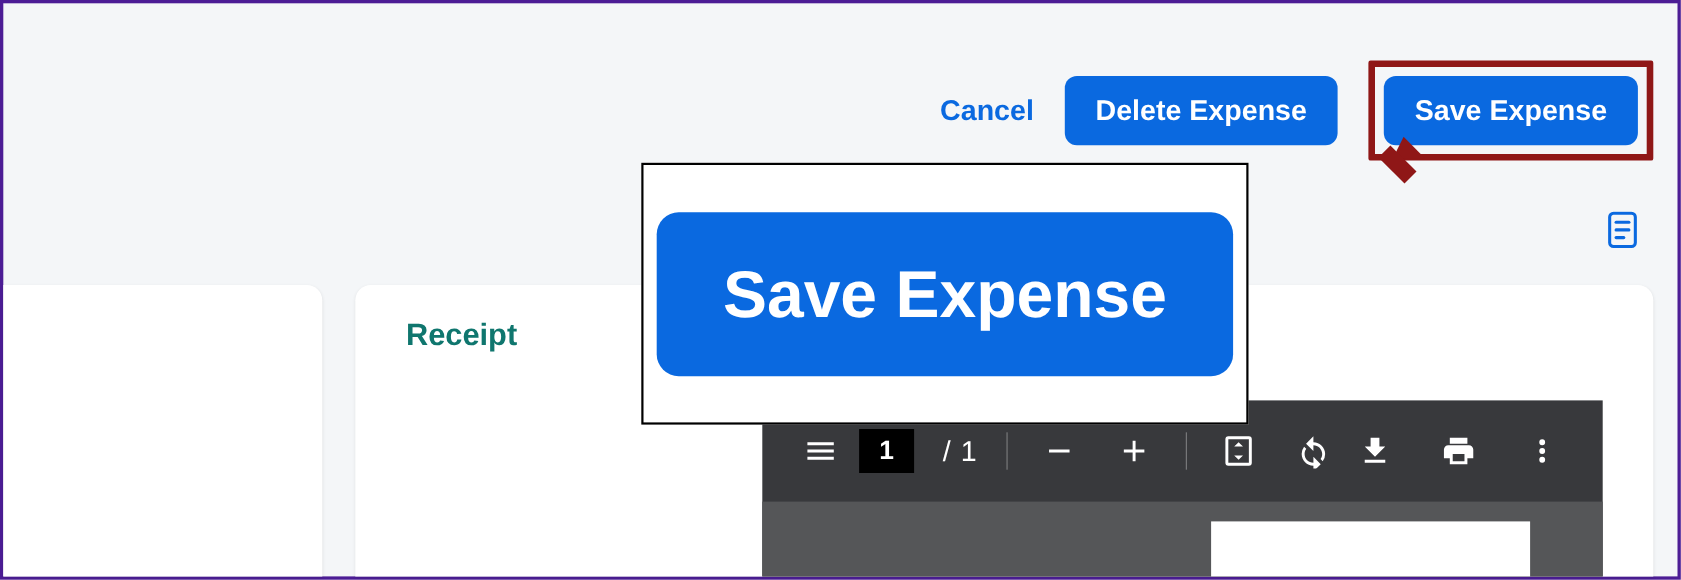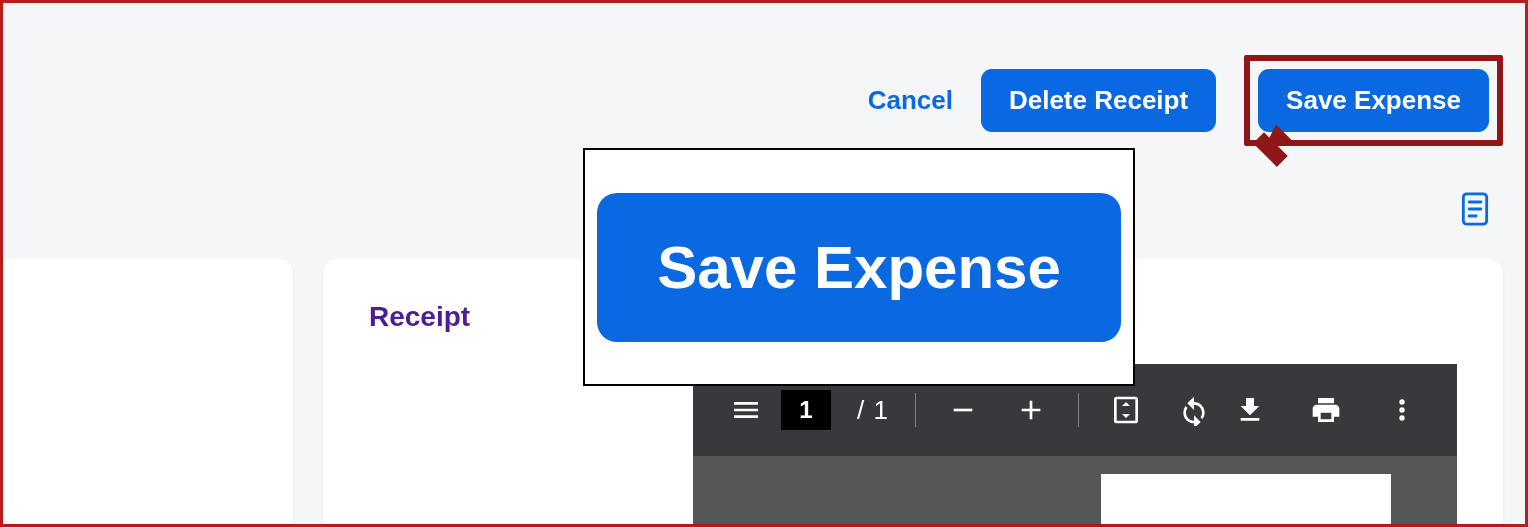--- a/index.html
+++ b/index.html
@@ -10,21 +10,21 @@
     font-family: "Segoe UI", "Helvetica Neue", Arial, sans-serif;
     background: #ffffff;
     overflow: hidden;
   }
   .frame {
     position: absolute;
     left: 0;
     top: 0;
     width: 1522px;
     height: 521px;
-    border: 3px solid #b91c1c;
+    border: 3px solid #4c1d95;
     box-sizing: content-box;
     background: #f4f6f8;
   }
   
   .top-bar {
     position: absolute;
     top: 0;
     left: 0;
     right: 0;
     height: 160px;
@@ -118,22 +118,21 @@
     border-top-left-radius: 14px;
     border-top-right-radius: 14px;
     box-shadow: 0 1px 3px rgba(0,0,0,.08);
   }
   .receipt-heading {
     position: absolute;
     left: 46px;
     top: 30px;
     font-size: 28px;
     font-weight: 700;
-    color: #4c1d95;
-    margin-top: 12px;
+    color: #0f766e;
   }
   
   .pdf-viewer {
     position: absolute;
     left: 370px;
     right: 46px;
     bottom: 0;
     height: 160px;
     background: #38393c;
     display: flex;
@@ -226,21 +225,21 @@
   }
 </style>
 </head>
 <body>
 
 <div class="frame">
 
   <div class="top-bar">
     <div class="action-row">
       <span class="link-btn">Cancel</span>
-      <span class="primary-btn">Delete Receipt</span>
+      <span class="primary-btn">Delete Expense</span>
       <span class="save-wrapper">
         <span class="primary-btn">Save Expense</span>
       </span>
     </div>
 
     <svg class="arrow-annotation" viewBox="0 0 100 100">
       <g fill="#8f1717">
         <polygon points="70,2 98,30 56,30"></polygon>
         <rect x="26" y="22" width="48" height="22" transform="rotate(45 50 50)"></rect>
       </g>

